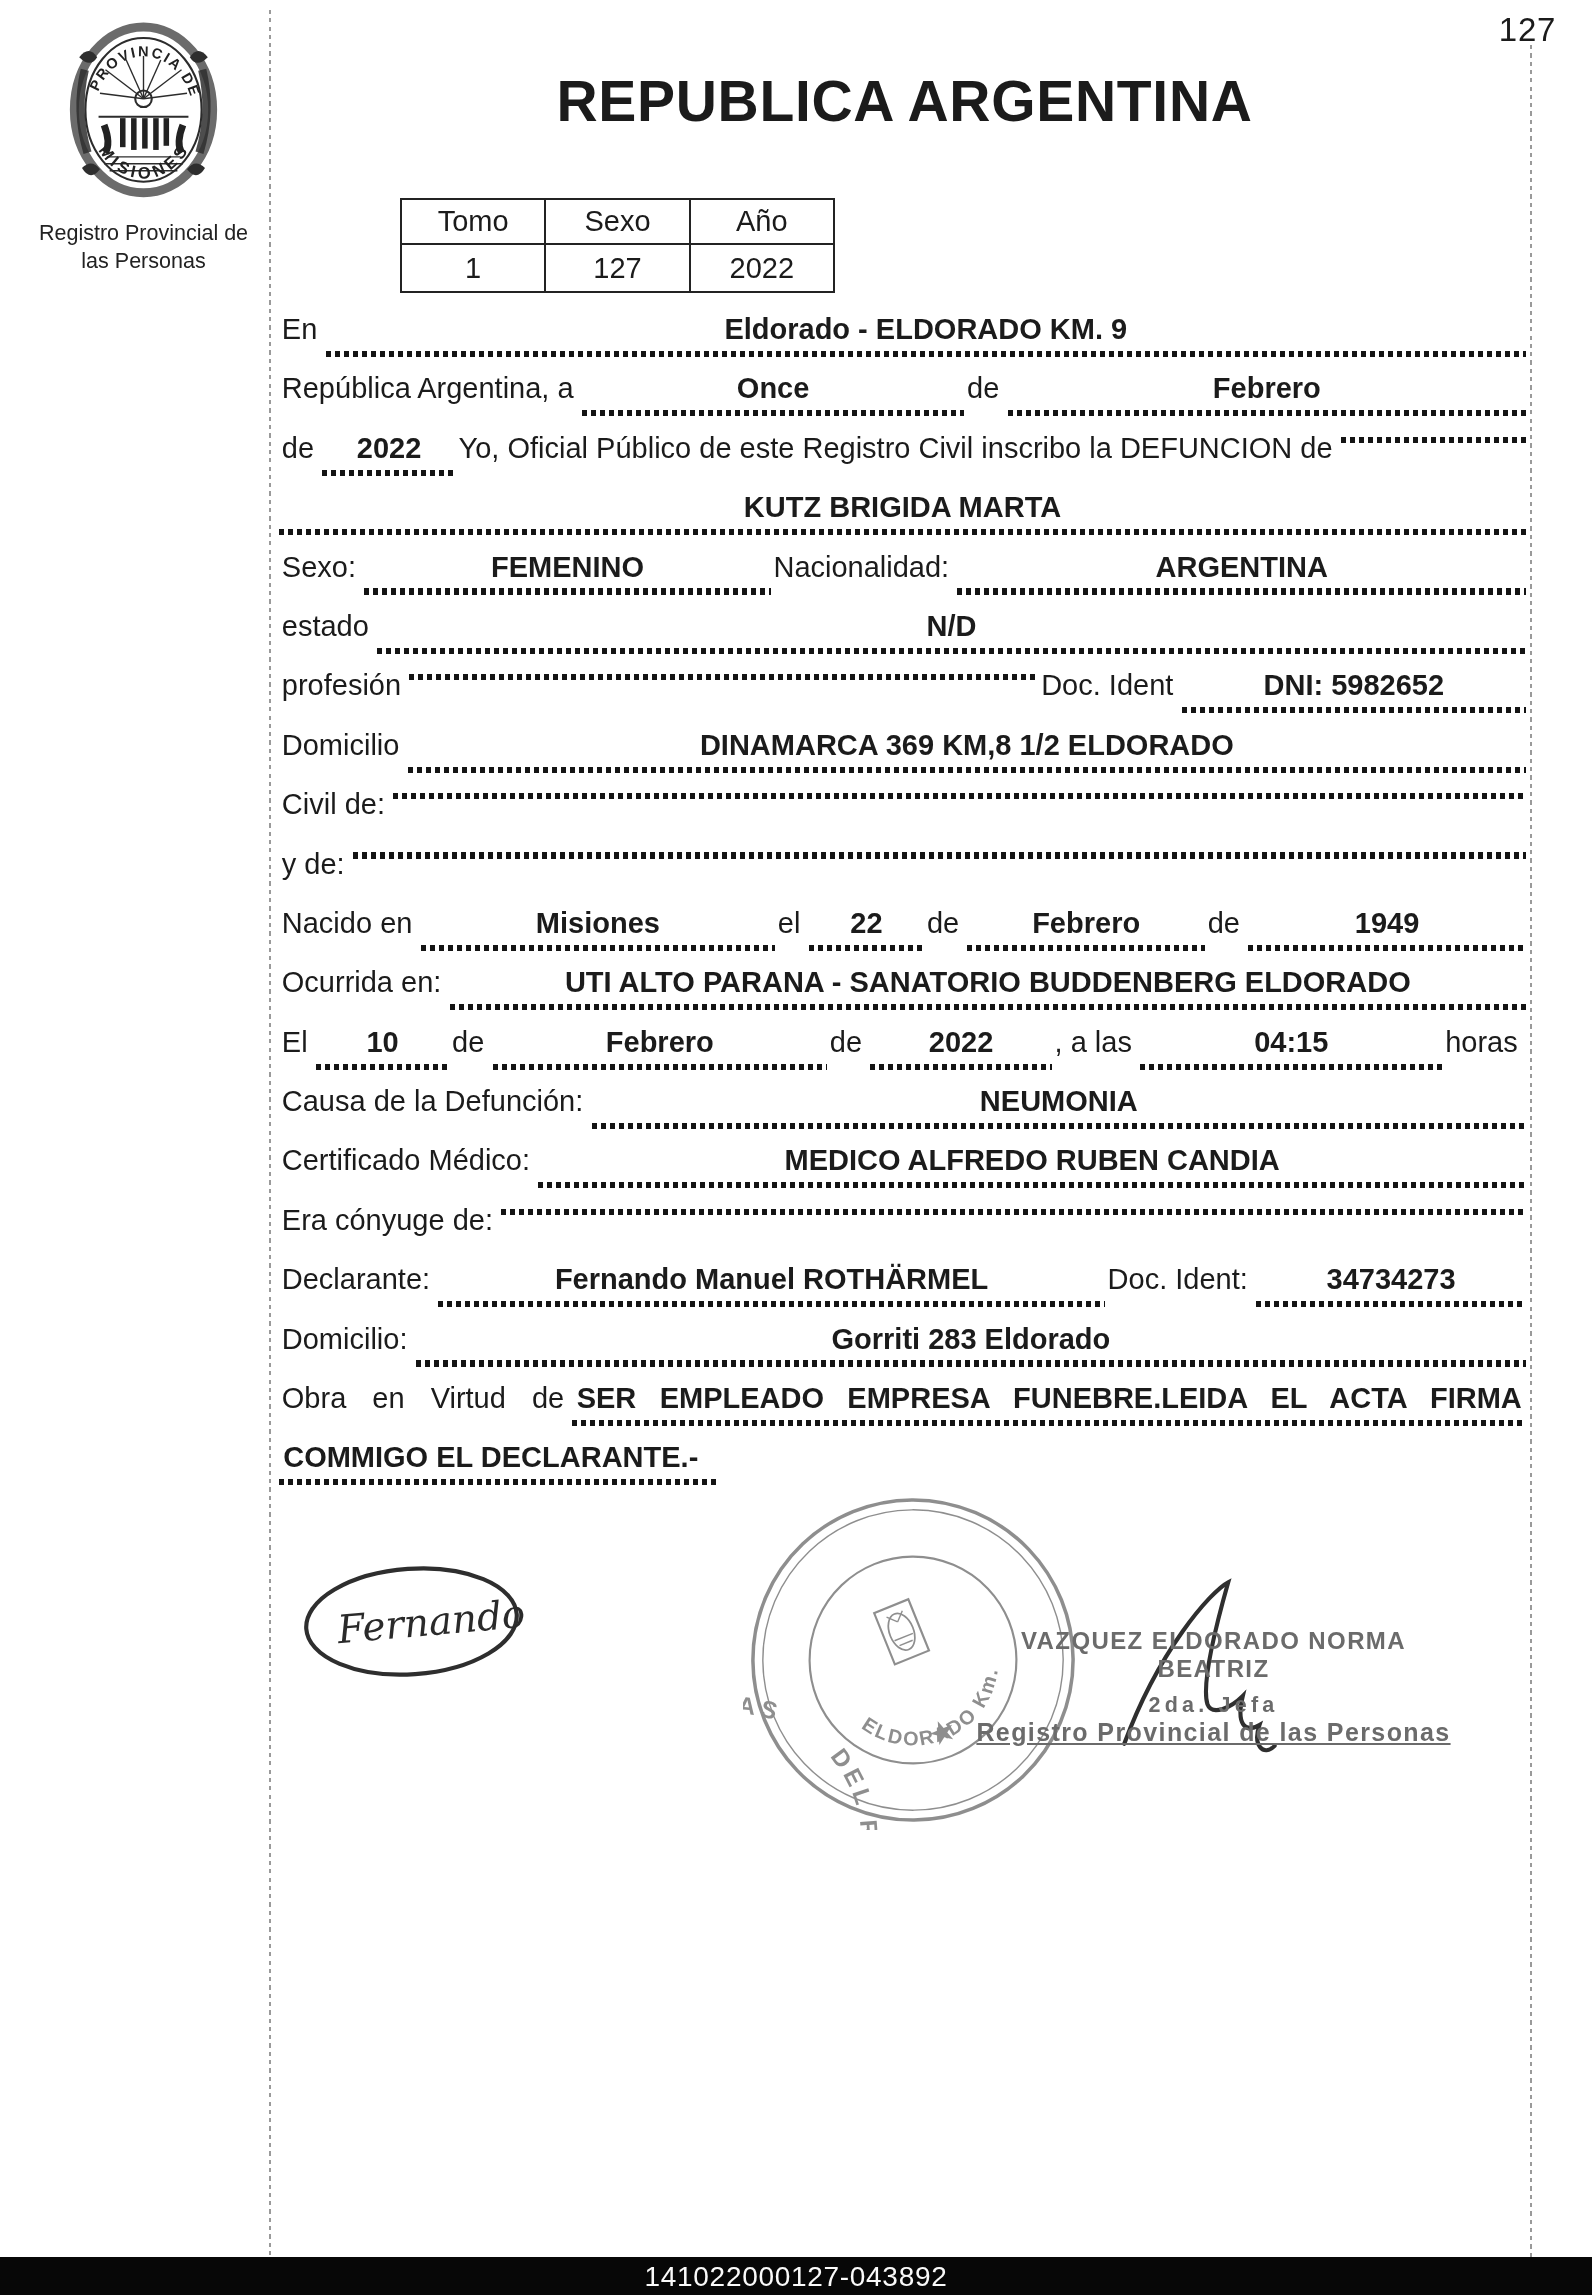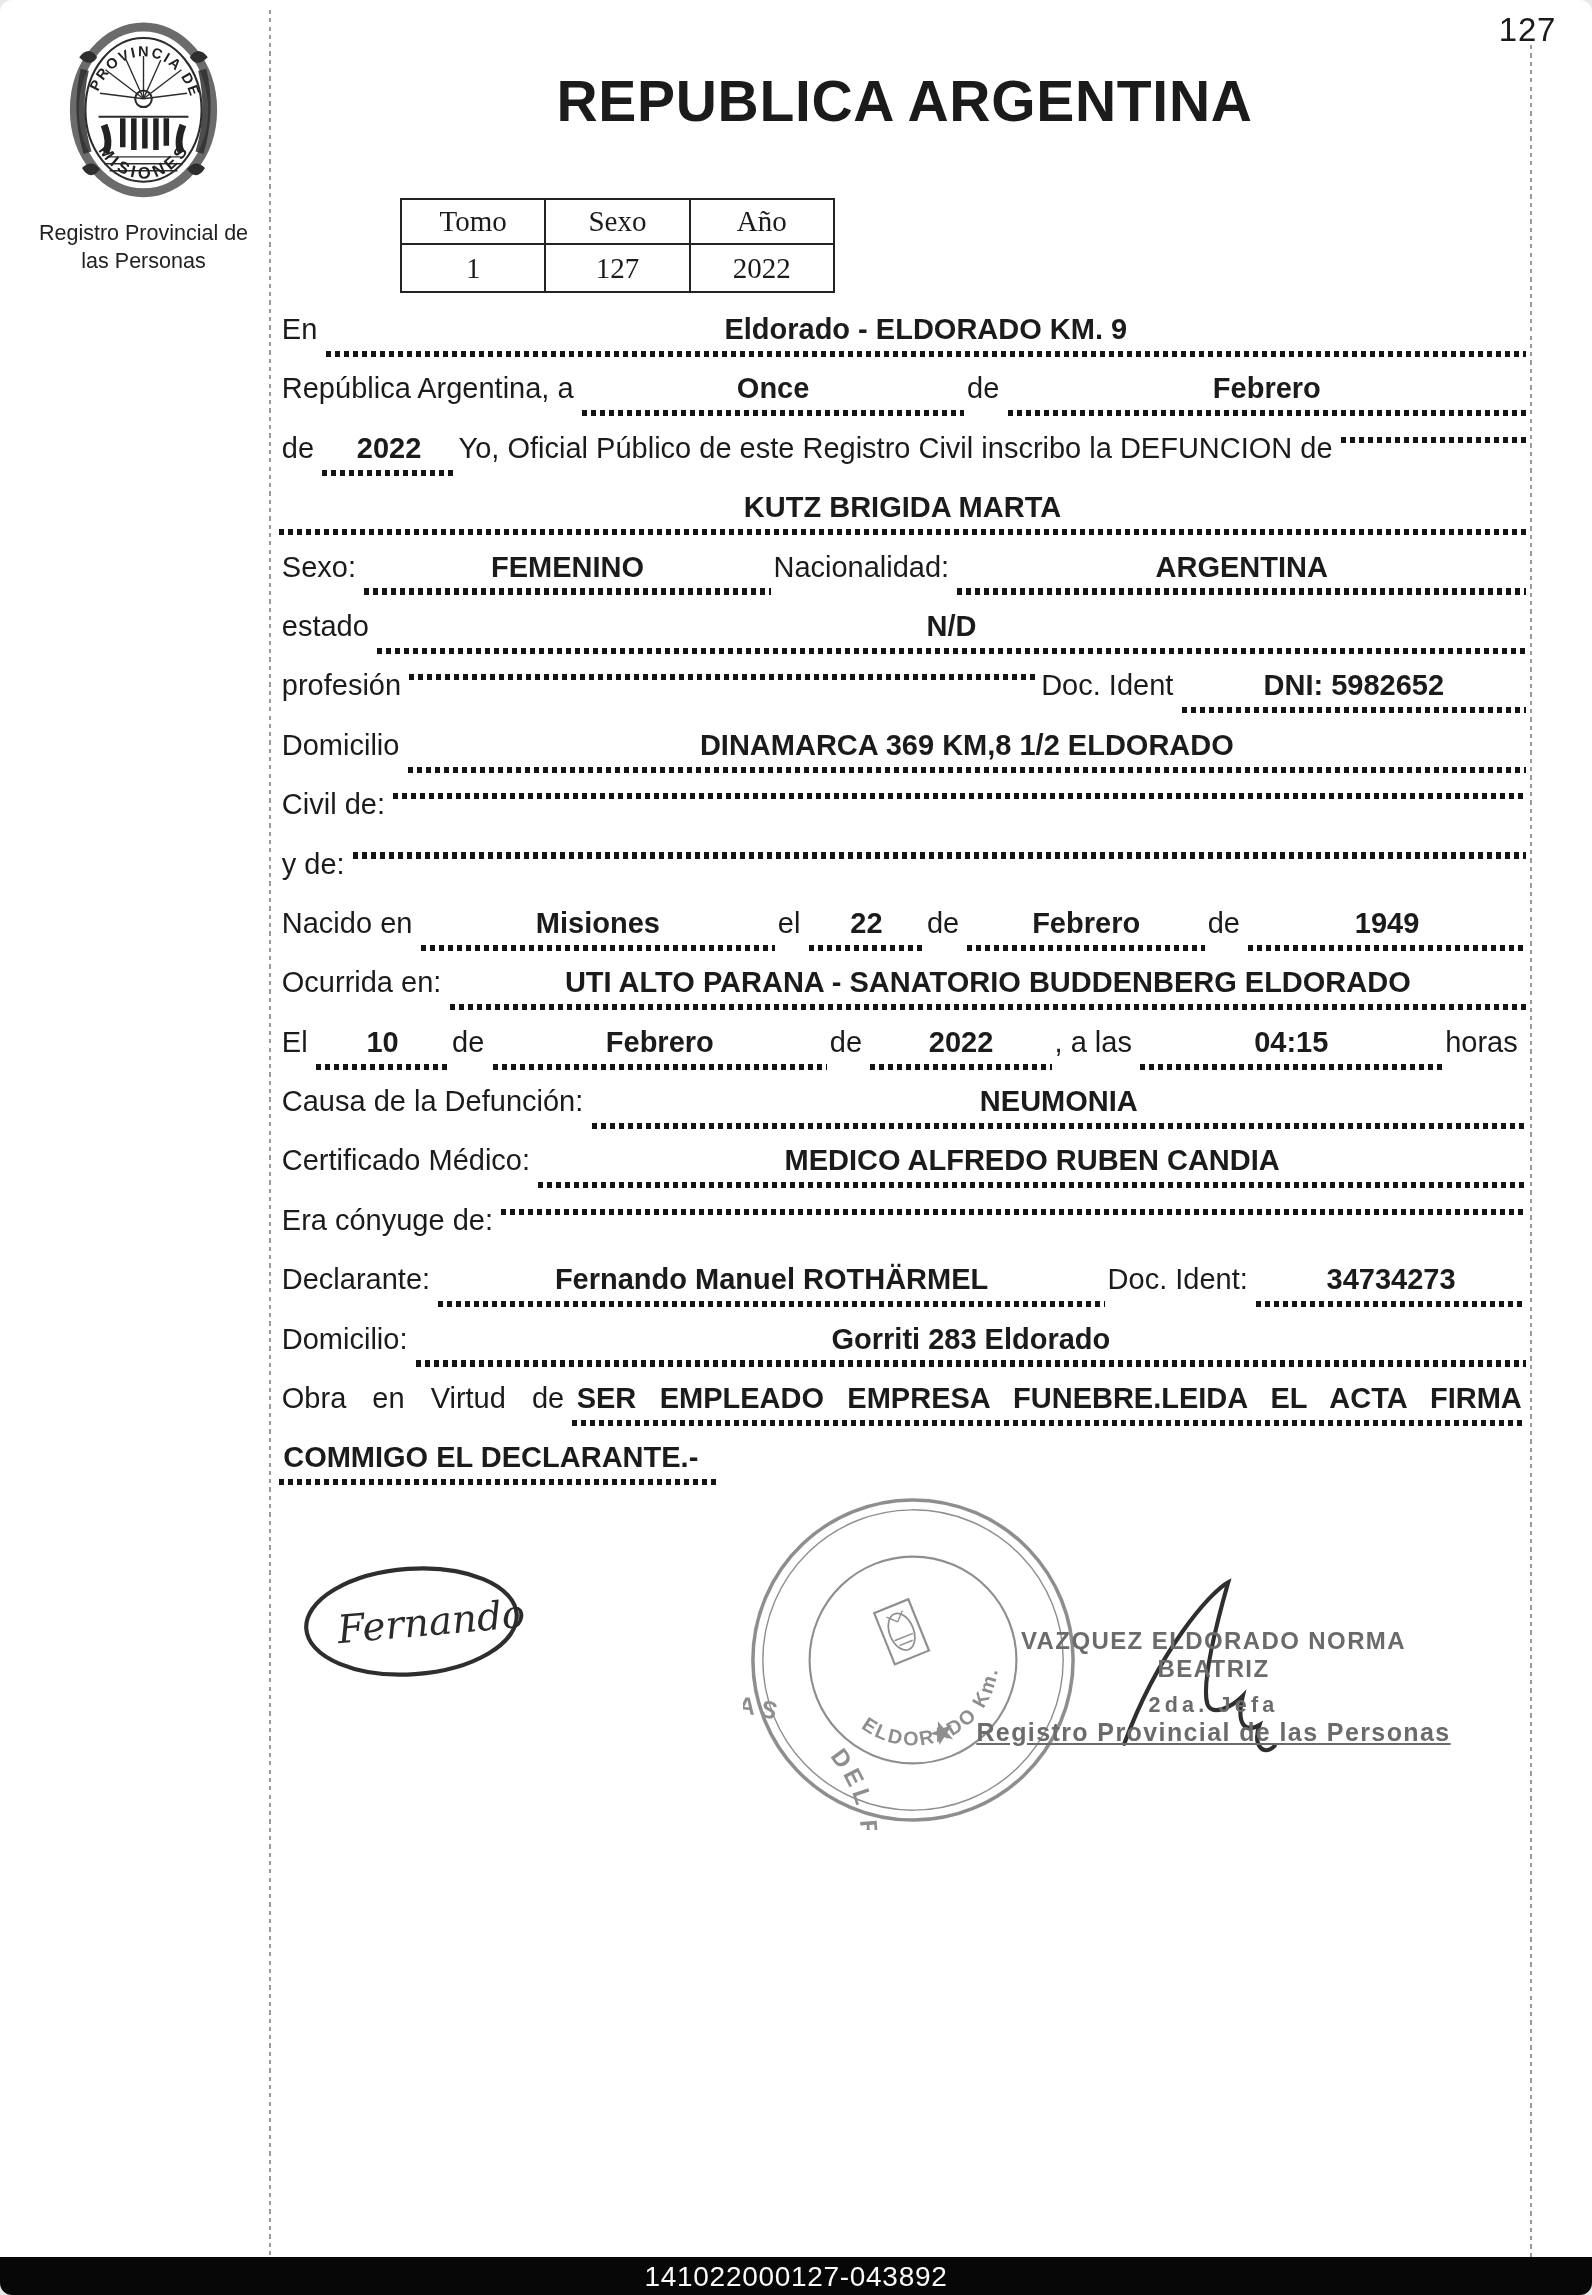--- a/index.html
+++ b/index.html
@@ -3,34 +3,33 @@
 <meta charset="utf-8">
 <style>
   html,body{margin:0;padding:0;background:#e8e8e8;}
   .page{
     position:relative;
     width:1592px;height:2295px;
     background:#ffffff;
     font-family:"Liberation Sans",sans-serif;
     color:#1b1b1b;
     overflow:hidden;
-    border-radius:12px;
   }
   
   .vrule{position:absolute;width:2.1px;background:repeating-linear-gradient(180deg,#9a9a9a 0 4.2px,transparent 4.2px 8.3px);}
   .vrule.left{left:269px;top:10.4px;height:2247px;}
   .vrule.right{left:1530px;top:45px;height:2212px;}
   .page-number{position:absolute;top:11px;right:36px;font-size:33px;letter-spacing:0.7px;}
   
   .emblem-wrap{position:absolute;left:36px;top:21px;width:215px;text-align:center;}
   .emblem-caption{font-size:21.5px;line-height:28px;margin-top:9.7px;color:#222;}
   
   .doc-title{position:absolute;left:281px;top:68px;width:1247px;text-align:center;
     font-size:57px;font-weight:bold;letter-spacing:0.7px;}
-  .record-table{position:absolute;left:400px;top:198px;width:435px;border:2.1px solid #232323;border-collapse:collapse;table-layout:fixed;font-family:Liberation Serif, serif;}
+  .record-table{position:absolute;left:400px;top:198px;width:435px;border:2.1px solid #232323;border-collapse:collapse;table-layout:fixed;}
   .record-table td{border:2.1px solid #232323;text-align:center;font-size:29px;padding:0;}
   .record-table tr.hdr td{height:43px;}
   .record-table tr.val td{height:46px;}
   .def-box{position:absolute;left:1008px;top:202px;width:470px;height:65px;
     border:2.8px solid #232323;display:flex;align-items:center;justify-content:center;
     font-size:32px;letter-spacing:2.8px;}
   
   .formarea{position:absolute;left:279px;top:313px;width:1247px;}
   .frow{display:flex;align-items:flex-start;height:49px;margin-bottom:10.4px;font-size:29px;}
   .lbl{white-space:nowrap;padding:0 8.3px 7px 2.8px;}

